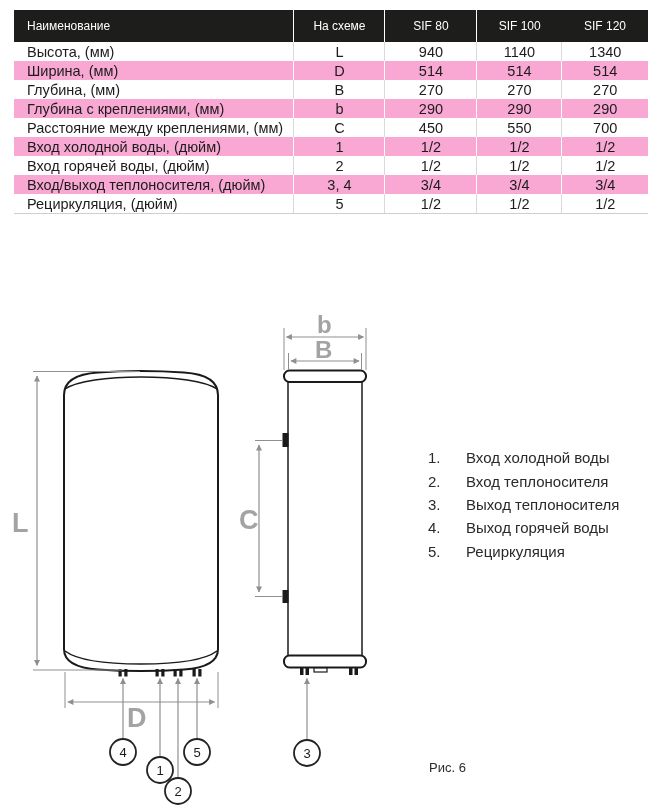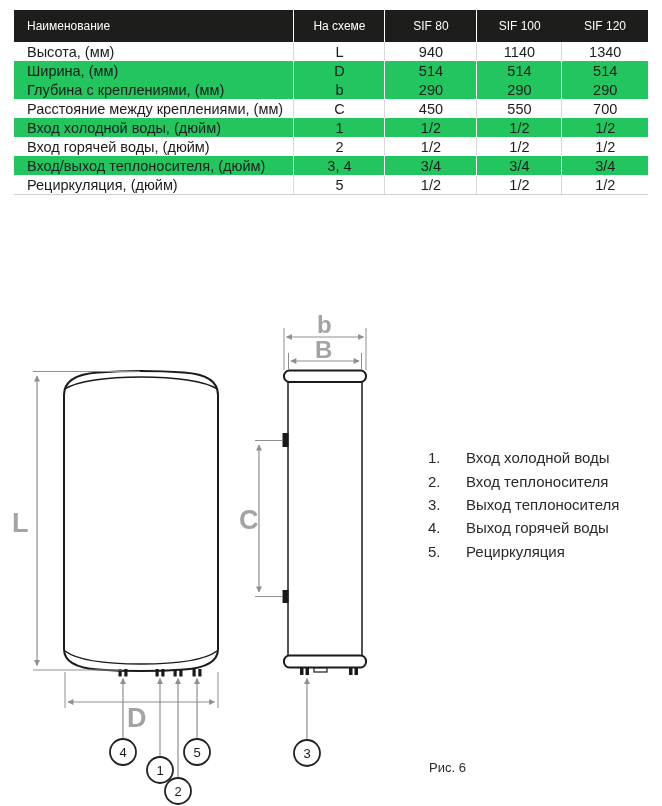--- a/index.html
+++ b/index.html
@@ -10,21 +10,21 @@
   table.spec{position:absolute;left:14px;top:10px;width:634px;border-collapse:collapse;
              table-layout:fixed;font-size:14.5px;color:#1c1c1c;}
   table.spec thead th{background:#1d1d1b;color:#fff;font-weight:normal;height:28px;
                       text-align:center;padding:2px;font-size:12px;}
   table.spec thead th.name-col{text-align:left;padding-left:13px;}
   table.spec thead th.hsep{border-right:1px solid #fff;}
   table.spec tbody td{height:19px;text-align:center;padding:0;background:#fff;
                       border-right:1px solid #d9d9d9;}
   table.spec tbody td:first-child{text-align:left;padding-left:13px;}
   table.spec tbody td:last-child{border-right:none;}
-  table.spec tbody tr.zebra td{background:#22c55e;border-right:1px solid #fff;}
+  table.spec tbody tr.zebra td{background:#f9a8d4;border-right:1px solid #fff;}
   table.spec tbody tr.zebra td:last-child{border-right:none;}
   table.spec tbody tr:last-child td{border-bottom:1px solid #cfcfcf;}
 
   
   svg.diagram{position:absolute;left:0;top:300px;}
   .outline{stroke:#1a1a1a;stroke-width:2;fill:#fff;}
   .seam{stroke:#1a1a1a;stroke-width:1.5;fill:none;}
   .blackpart{fill:#1a1a1a;stroke:none;}
   .smallpart{fill:#fff;stroke:#1a1a1a;stroke-width:1.2;}
   .dim{stroke:#8f8f8f;stroke-width:1.2;fill:none;}
@@ -73,20 +73,27 @@
           <td>1140</td>
           <td>1340</td>
         </tr>
         <tr class="zebra">
           <td>Ширина, (мм)</td>
           <td>D</td>
           <td>514</td>
           <td>514</td>
           <td>514</td>
         </tr>
+        <tr>
+          <td>Глубина, (мм)</td>
+          <td>B</td>
+          <td>270</td>
+          <td>270</td>
+          <td>270</td>
+        </tr>
         <tr class="zebra">
           <td>Глубина с креплениями, (мм)</td>
           <td>b</td>
           <td>290</td>
           <td>290</td>
           <td>290</td>
         </tr>
         <tr>
           <td>Расстояние между креплениями, (мм)</td>
           <td>C</td>

